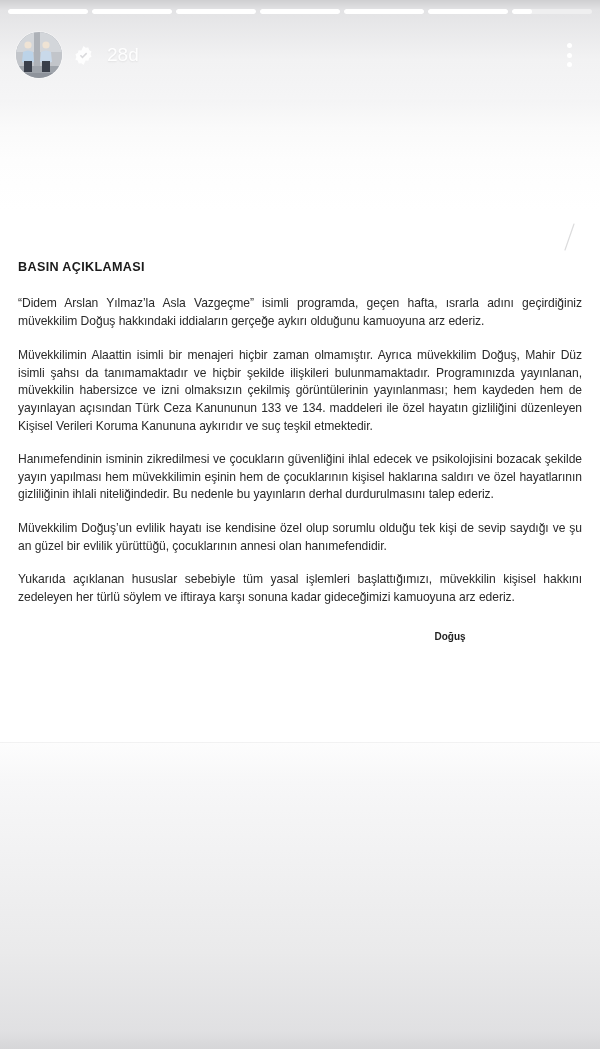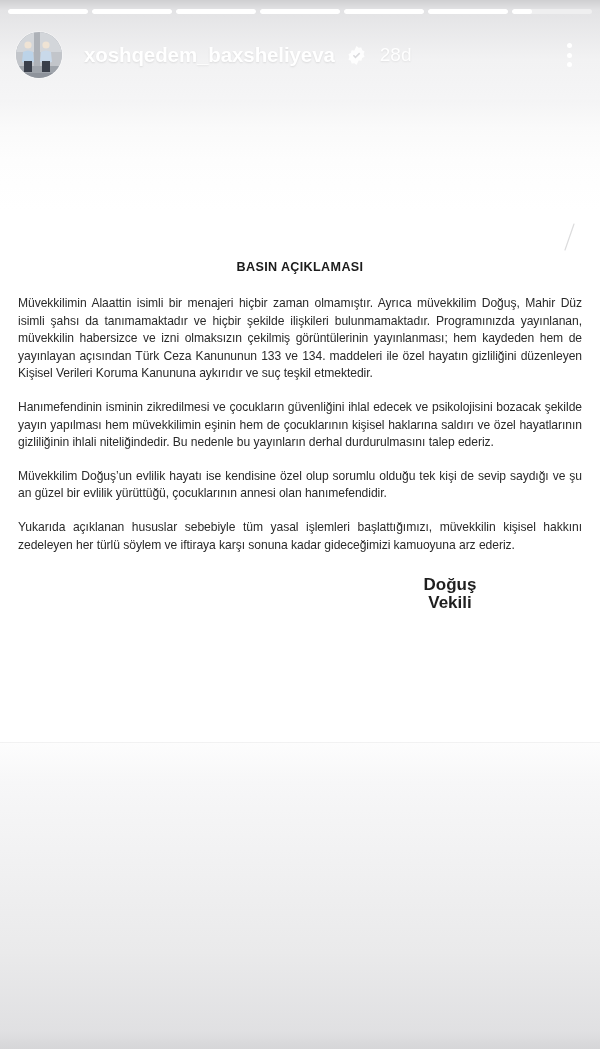--- a/index.html
+++ b/index.html
@@ -148,21 +148,20 @@
     position: absolute;
     right: 24px;
     top: 122px;
     width: 14px;
     height: 30px;
     pointer-events: none;
     opacity: 0.5;
   }
 
   .doc-title {
-    text-align: center;
     font-size: 12.6px;
     font-weight: bold;
     color: #1b1b1b;
     letter-spacing: 0.35px;
     margin: 0;
     padding-top: 160px;
   }
 
   .doc-body { padding-top: 21px; }
 
@@ -173,21 +172,21 @@
     color: #2a2a2a;
     text-align: justify;
     text-justify: inter-word;
     letter-spacing: -0.05px;
   }
   .doc-para.italic-lead { margin-bottom: 17px; }
 
   .signature-block {
     margin-top: 22px;
     text-align: center;
-    font-size: 17px;
+    font-size: 10px;
     line-height: 17.4px;
     font-weight: bold;
     color: #1f1f1f;
     padding-left: 300px;
   }
   .signature-block div { white-space: nowrap; }
 
   
   .bottom-area {
     position: absolute;
@@ -260,21 +259,20 @@
           <rect x="8" y="29" width="8" height="11" fill="#3a3f4a"></rect>
 
           <circle cx="30" cy="13" r="3.6" fill="#efe3d4"></circle>
           <path d="M25 20 q5 -3 10 0 l1 10 q-6 2 -12 0 z" fill="#c9d9ea"></path>
           <rect x="26" y="29" width="8" height="11" fill="#3a3f4a"></rect>
           <rect x="0" y="41" width="46" height="5" fill="#8e939b"></rect>
         </g>
       </svg>
     </div>
 
-    <div class="username">xoshqedem_baxsheliyeva</div>
 
     <svg class="verified-icon" viewBox="0 0 24 24" xmlns="http://www.w3.org/2000/svg">
       <path fill="#ffffff" d="M12 1.2l2.4 2.0 3.1-.3 1.0 3.0 2.7 1.6-1.1 2.9 1.1 2.9-2.7 1.6-1.0 3.0-3.1-.3L12 22.8l-2.4-2.0-3.1.3-1.0-3.0L2.8 16.5l1.1-2.9-1.1-2.9 2.7-1.6 1.0-3.0 3.1.3z"></path>
       <path fill="#d9d9dc" d="M10.8 15.4l-3.0-3.0 1.3-1.3 1.7 1.7 4.2-4.2 1.3 1.3z"></path>
     </svg>
 
     <div class="timestamp">28d</div>
 
     <div class="header-spacer"></div>
 
@@ -288,28 +286,28 @@
   <div class="doc-sheet">
     <div class="doc-inner">
 
       <svg class="scan-mark" viewBox="0 0 14 30" xmlns="http://www.w3.org/2000/svg">
         <path d="M12 2 L3 28" stroke="#b9b9bb" stroke-width="1.2" fill="none" stroke-linecap="round"></path>
       </svg>
 
       <h1 class="doc-title">BASIN AÇIKLAMASI</h1>
 
       <div class="doc-body">
+        <p class="doc-para italic-lead">“Didem Arslan Yılmaz’la Asla Vazgeçme” isimli programda, geçen hafta, ısrarla adını geçirdiğiniz müvekkilim Doğuş hakkındaki iddiaların gerçeğe aykırı olduğunu kamuoyuna arz ederiz.</p>
         <p class="doc-para">Müvekkilimin Alaattin isimli bir menajeri hiçbir zaman olmamıştır. Ayrıca müvekkilim Doğuş, Mahir Düz isimli şahsı da tanımamaktadır ve hiçbir şekilde ilişkileri bulunmamaktadır. Programınızda yayınlanan, müvekkilin habersizce ve izni olmaksızın çekilmiş görüntülerinin yayınlanması; hem kaydeden hem de yayınlayan açısından Türk Ceza Kanununun 133 ve 134. maddeleri ile özel hayatın gizliliğini düzenleyen Kişisel Verileri Koruma Kanununa aykırıdır ve suç teşkil etmektedir.</p>
         <p class="doc-para">Hanımefendinin isminin zikredilmesi ve çocukların güvenliğini ihlal edecek ve psikolojisini bozacak şekilde yayın yapılması hem müvekkilimin eşinin hem de çocuklarının kişisel haklarına saldırı ve özel hayatlarının gizliliğinin ihlali niteliğindedir. Bu nedenle bu yayınların derhal durdurulmasını talep ederiz.</p>
         <p class="doc-para">Müvekkilim Doğuş’un evlilik hayatı ise kendisine özel olup sorumlu olduğu tek kişi de sevip saydığı ve şu an güzel bir evlilik yürüttüğü, çocuklarının annesi olan hanımefendidir.</p>
         <p class="doc-para">Yukarıda açıklanan hususlar sebebiyle tüm yasal işlemleri başlattığımızı, müvekkilin kişisel hakkını zedeleyen her türlü söylem ve iftiraya karşı sonuna kadar gideceğimizi kamuoyuna arz ederiz.</p>
 
         <div class="signature-block">
           <div>Doğuş</div>
-          <div>Vekili</div>
         </div>
       </div>
 
     </div>
   </div>
 
   <div class="bottom-area">
     <div class="edge-line" style="top:0px;"></div>
   </div>
 

